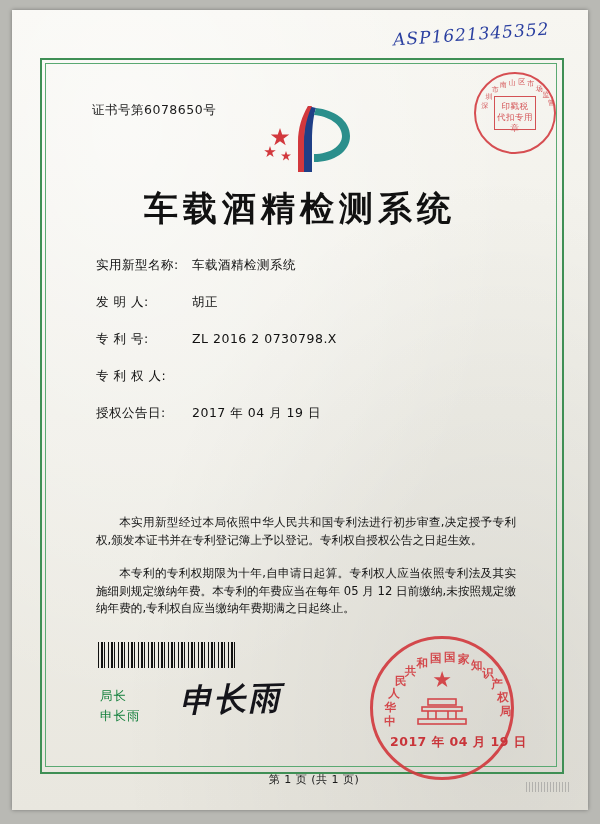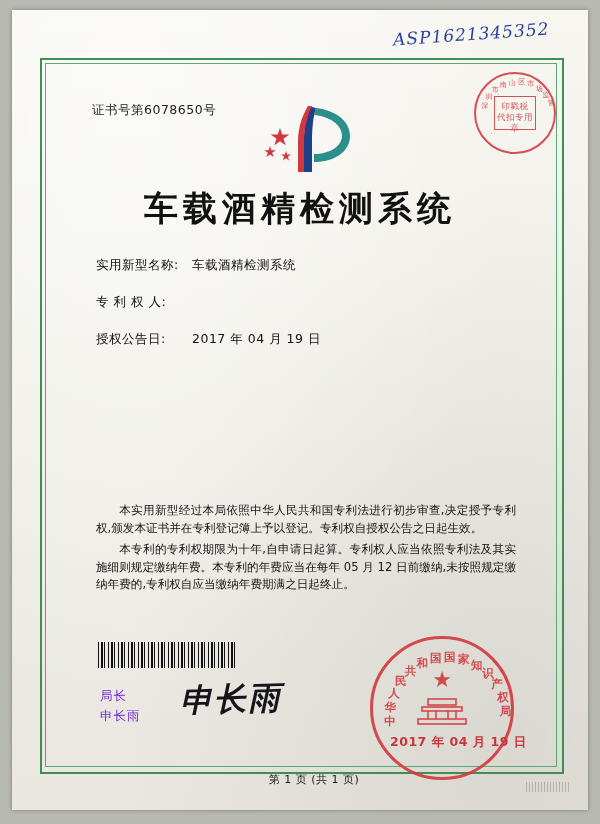--- a/index.html
+++ b/index.html
@@ -167,21 +167,21 @@
     position: absolute;
     left: 84px;
     top: 488px;
     width: 420px;
     font-size: 11.6px;
     line-height: 17.5px;
     color: #141414;
     text-align: justify;
   }
   .body-text p {
-    margin: 4px 0 2px 0;
+    margin: 16px 0 2px 0;
     text-indent: 2em;
   }
 
   
   .barcode {
     position: absolute;
     left: 86px;
     top: 632px;
     width: 140px;
     height: 26px;
@@ -193,21 +193,21 @@
     );
   }
 
   
   .director {
     position: absolute;
     left: 88px;
     top: 676px;
     font-size: 12.5px;
     line-height: 20px;
-    color: #6d28d9;
+    color: #15803d;
     letter-spacing: 1px;
   }
   .signature {
     position: absolute;
     left: 168px;
     top: 668px;
     font-family: "DejaVu Serif", serif;
     font-size: 32px;
     font-style: italic;
     font-weight: bold;
@@ -334,20 +334,28 @@
       <path d="M54 44 C54 30 58 16 62 8 L58 8 C52 18 48 30 48 44 L48 74 L54 74 Z" fill="#d2383d"></path>
     </svg>
   </div>
 
   <div class="main-title">车载酒精检测系统</div>
 
   <div class="fields">
     <div class="field-row">
       <div class="field-label">实用新型名称:</div>
       <div class="field-value">车载酒精检测系统</div>
+    </div>
+    <div class="field-row">
+      <div class="field-label">发 明 人:</div>
+      <div class="field-value">胡正</div>
+    </div>
+    <div class="field-row">
+      <div class="field-label">专 利 号:</div>
+      <div class="field-value">ZL 2016 2 0730798.X</div>
     </div>
     <div class="field-row">
       <div class="field-label">专 利 权 人:</div>
     </div>
     <div class="field-row">
       <div class="field-label">授权公告日:</div>
       <div class="field-value">2017 年 04 月 19 日</div>
     </div>
   </div>
 

